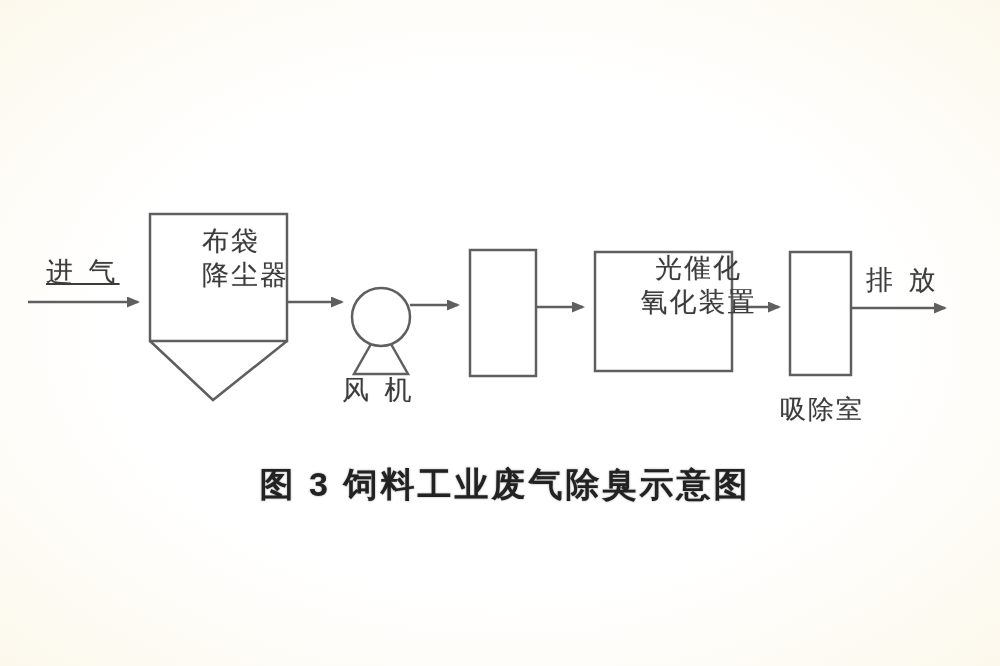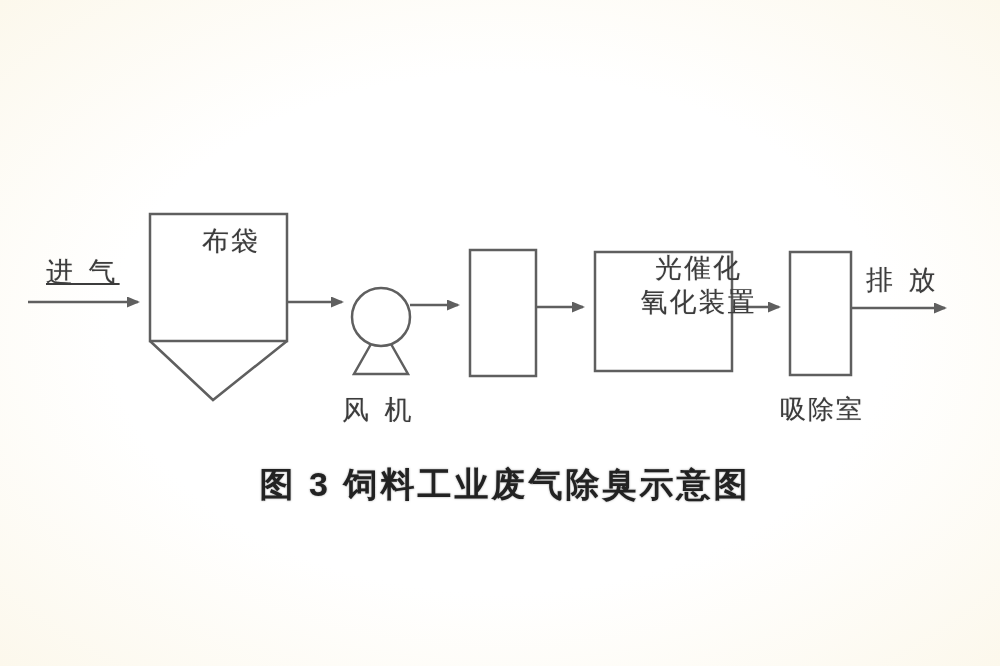--- a/index.html
+++ b/index.html
@@ -80,23 +80,24 @@
 
     <rect x="790" y="252" width="61" height="123" fill="none" stroke="#5f5f5f" stroke-width="2.5"></rect>
 
     <line x1="851" y1="308" x2="945" y2="308" stroke="#5f5f5f" stroke-width="2.5" marker-end="url(#arrow)"></line>
   </svg>
 
   <div class="lbl" style="left:46px;top:254px;text-decoration:underline;">进 气</div>
 
   <div class="box-text" style="left:167px;top:224px;">
     <div>布袋</div>
+    <div>降尘器</div>
   </div>
 
-  <div class="lbl" style="left:342px;top:392px;">风 机</div>
+  <div class="lbl" style="left:342px;top:372px;">风 机</div>
 
 
   <div class="box-text center" style="left:595px;top:251px;width:137px;">
     <div>光催化</div>
     <div>氧化装置</div>
   </div>
 
   <div class="lbl small" style="left:780px;top:392px;letter-spacing:2px;">吸除室</div>
 
   <div class="lbl" style="left:866px;top:262px;">排 放</div>

